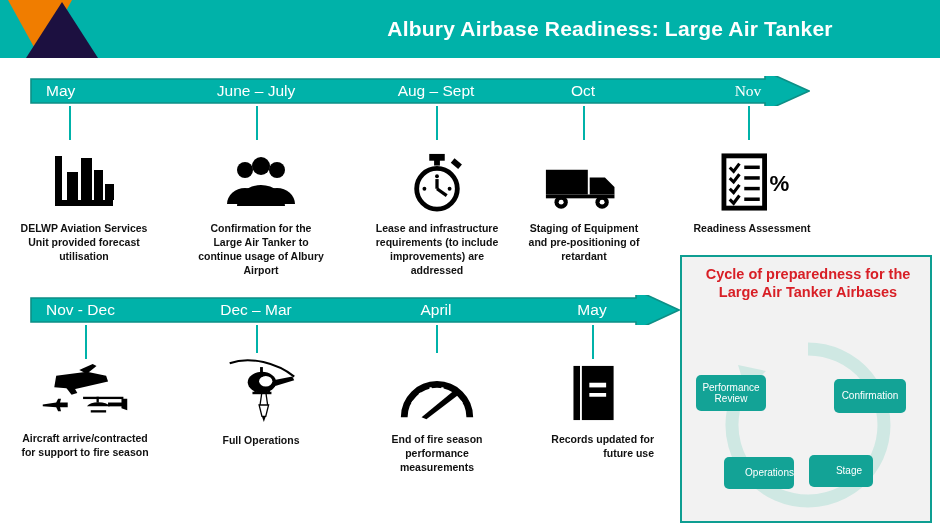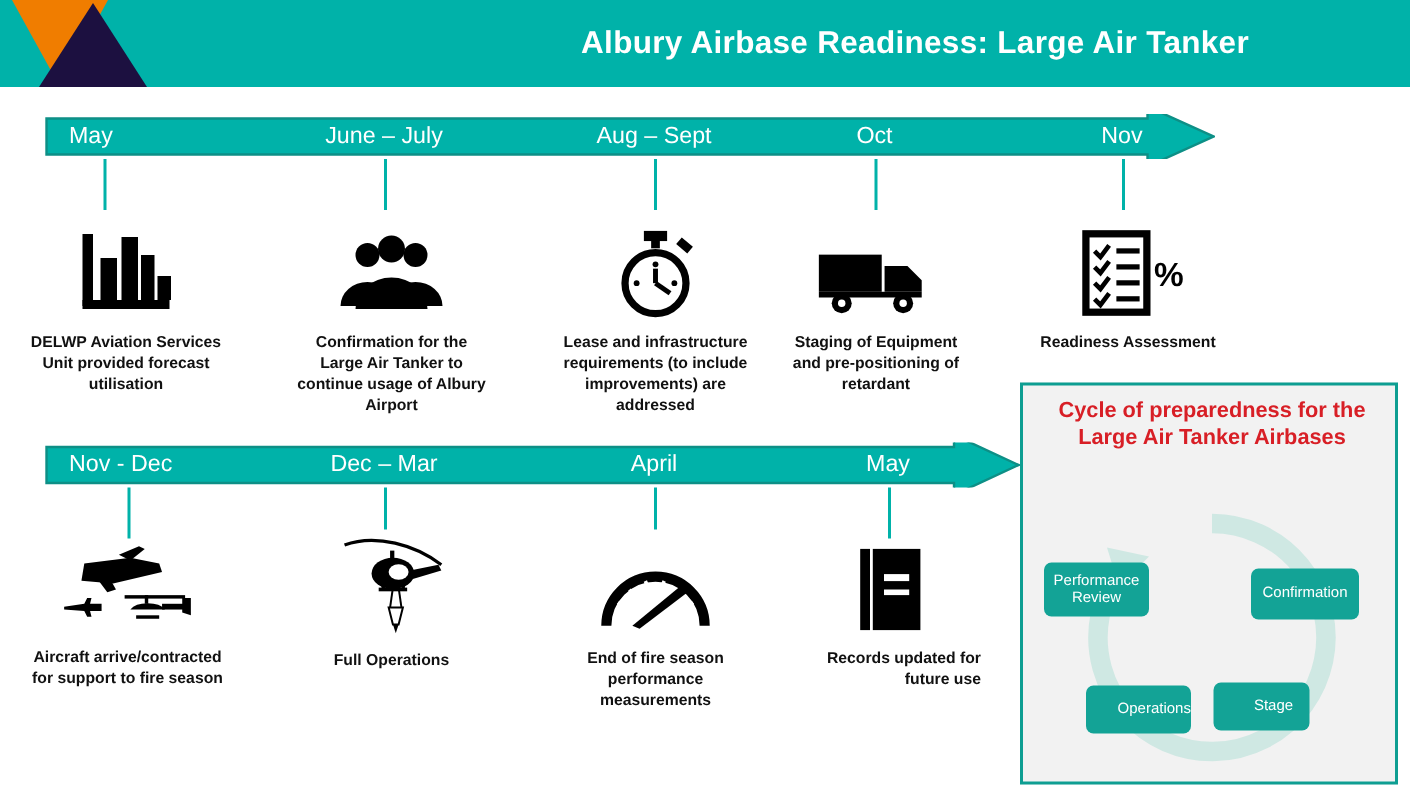--- a/index.html
+++ b/index.html
@@ -80,21 +80,21 @@
 
   <div class="arrow-wrap" style="left:30px;top:76px;width:780px;height:30px;">
     <svg class="arrow-svg" viewBox="0 0 780 30" width="780" height="30">
       <path d="M1,3 L735,3 L735,-5 L779,15 L735,35 L735,27 L1,27 Z" fill="#00b2a9" stroke="#0d8f86" stroke-width="1.6"></path>
     </svg>
     <div class="arrow-labels">
       <span class="mlabel left" style="left:16px;">May</span>
       <span class="mlabel" style="left:226px;">June – July</span>
       <span class="mlabel" style="left:406px;">Aug – Sept</span>
       <span class="mlabel" style="left:553px;">Oct</span>
-      <span class="mlabel" style="left:718px;">Nov</span>
+      <span class="mlabel" style="left:718px;font-family:Liberation Serif, serif;">Nov</span>
     </div>
   </div>
 
   <div class="tick" style="left:69px;top:106px;height:34px;"></div>
   <div class="tick" style="left:256px;top:106px;height:34px;"></div>
   <div class="tick" style="left:436px;top:106px;height:34px;"></div>
   <div class="tick" style="left:583px;top:106px;height:34px;"></div>
   <div class="tick" style="left:748px;top:106px;height:34px;"></div>
 
   <div class="col" style="left:196px;top:140px;width:130px;">

